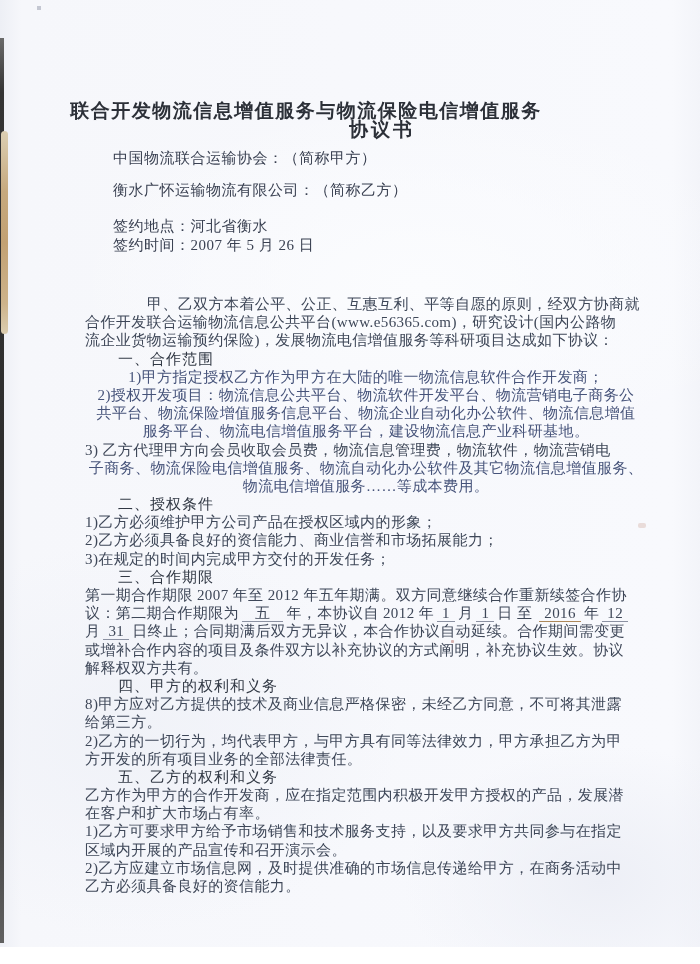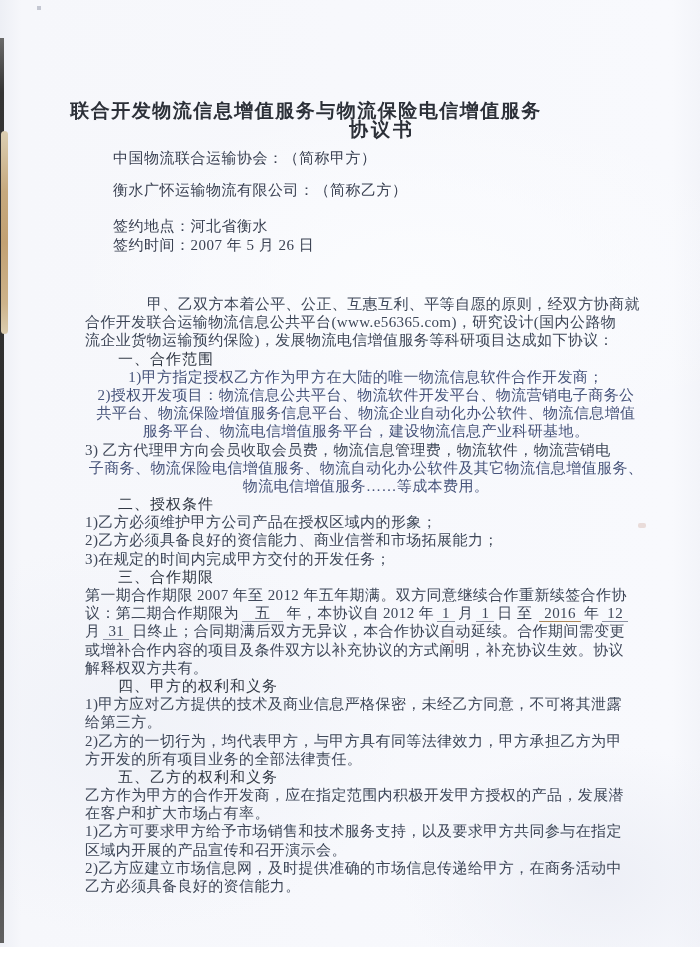--- a/index.html
+++ b/index.html
@@ -106,21 +106,21 @@
     <div class="ln">
       <span>议：第二期合作期限为</span><span class="u wide">五</span><span>年，本协议自 2012 年</span><span class="u">1</span><span>月</span><span class="u">1</span><span>日 至</span><span class="u tan">2016</span><span>年</span><span class="u">12</span>
     </div>
     <div class="ln">
       <span>月</span><span class="u">31</span><span>日终止；合同期满后双方无异议，本合作协议自动延续。合作期间需变更</span>
     </div>
 
     <div class="ln">或增补合作内容的项目及条件双方以补充协议的方式阐明，补充协议生效。协议</div>
     <div class="ln">解释权双方共有。</div>
     <div class="ln sec">四、甲方的权利和义务</div>
-    <div class="ln">1)甲方应对乙方提供的技术及商业信息严格保密，未经乙方同意，不可将其泄露</div>
+    <div class="ln">8)甲方应对乙方提供的技术及商业信息严格保密，未经乙方同意，不可将其泄露</div>
     <div class="ln">给第三方。</div>
     <div class="ln">2)乙方的一切行为，均代表甲方，与甲方具有同等法律效力，甲方承担乙方为甲</div>
     <div class="ln">方开发的所有项目业务的全部法律责任。</div>
     <div class="ln sec">五、乙方的权利和义务</div>
     <div class="ln">乙方作为甲方的合作开发商，应在指定范围内积极开发甲方授权的产品，发展潜</div>
     <div class="ln">在客户和扩大市场占有率。</div>
     <div class="ln">1)乙方可要求甲方给予市场销售和技术服务支持，以及要求甲方共同参与在指定</div>
     <div class="ln">区域内开展的产品宣传和召开演示会。</div>
     <div class="ln">2)乙方应建立市场信息网，及时提供准确的市场信息传递给甲方，在商务活动中</div>
     <div class="ln">乙方必须具备良好的资信能力。</div>

